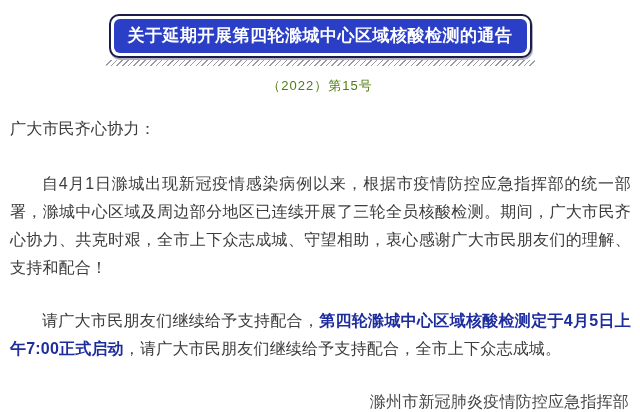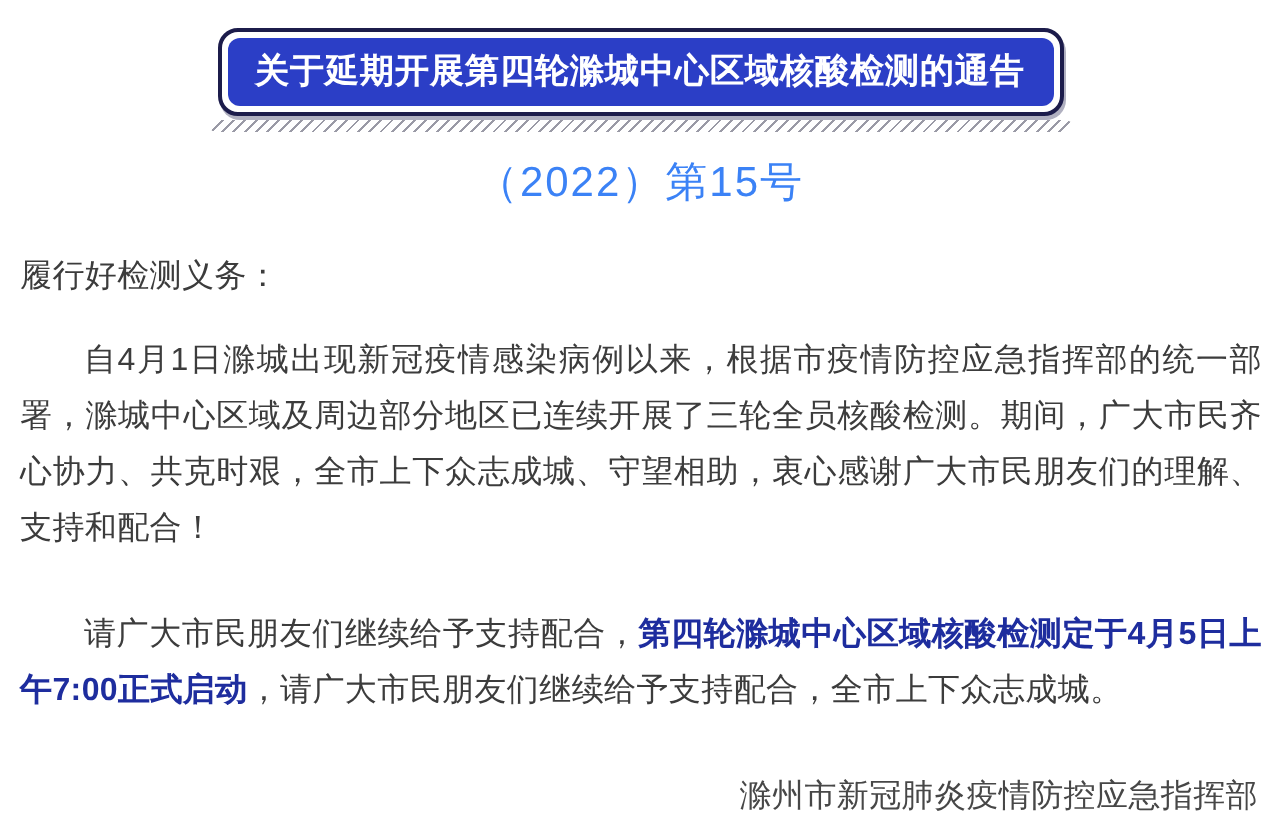--- a/index.html
+++ b/index.html
@@ -51,39 +51,39 @@
     background: repeating-linear-gradient(
       135deg,
       #9a9aa6 0px, #9a9aa6 1px,
       #ffffff 1px, #ffffff 4px
     );
   }
 
   
   .doc-number {
     text-align: center;
-    font-size: 21px;
-    color: #3b82f6;
+    font-size: 13px;
+    color: #4d7c0f;
     margin-top: 11px;
     letter-spacing: 1px;
   }
 
   
   .doc-body {
     padding: 0 9px 0 10px;
     font-size: 16px;
     line-height: 28px;
     letter-spacing: 0.2px;
     text-align: justify;
   }
   .salutation {
     margin-top: 20px;
   }
   .para { text-indent: 2em; }
-  .para-1 { margin-top: 14px; }
+  .para-1 { margin-top: 27px; }
   .para-2 { margin-top: 25px; }
   .highlight {
     font-weight: bold;
     color: #1e2d9e;
   }
   .signature {
     margin-top: 25px;
     text-align: right;
     color: #474747;
     padding-right: 2px;
@@ -100,21 +100,21 @@
         <div class="banner-title">关于延期开展第四轮滁城中心区域核酸检测的通告</div>
       </div>
     </div>
     <div class="banner-hatch"></div>
   </div>
 
   <div class="doc-number">（2022）第15号</div>
 
   <div class="doc-body">
 
-    <div class="salutation">履行好检测义务：</div>
+    <div class="salutation">广大市民齐心协力：</div>
 
     <p class="para para-1">自4月1日滁城出现新冠疫情感染病例以来，根据市疫情防控应急指挥部的统一部署，滁城中心区域及周边部分地区已连续开展了三轮全员核酸检测。期间，广大市民齐心协力、共克时艰，全市上下众志成城、守望相助，衷心感谢广大市民朋友们的理解、支持和配合！</p>
 
     <p class="para para-2"><span>请广大市民朋友们继续给予支持配合，</span><span class="highlight">第四轮滁城中心区域核酸检测定于4月5日上午7:00正式启动</span><span>，请广大市民朋友们继续给予支持配合，全市上下众志成城。</span></p>
 
     <div class="signature">滁州市新冠肺炎疫情防控应急指挥部</div>
 
   </div>
 
 </div>

